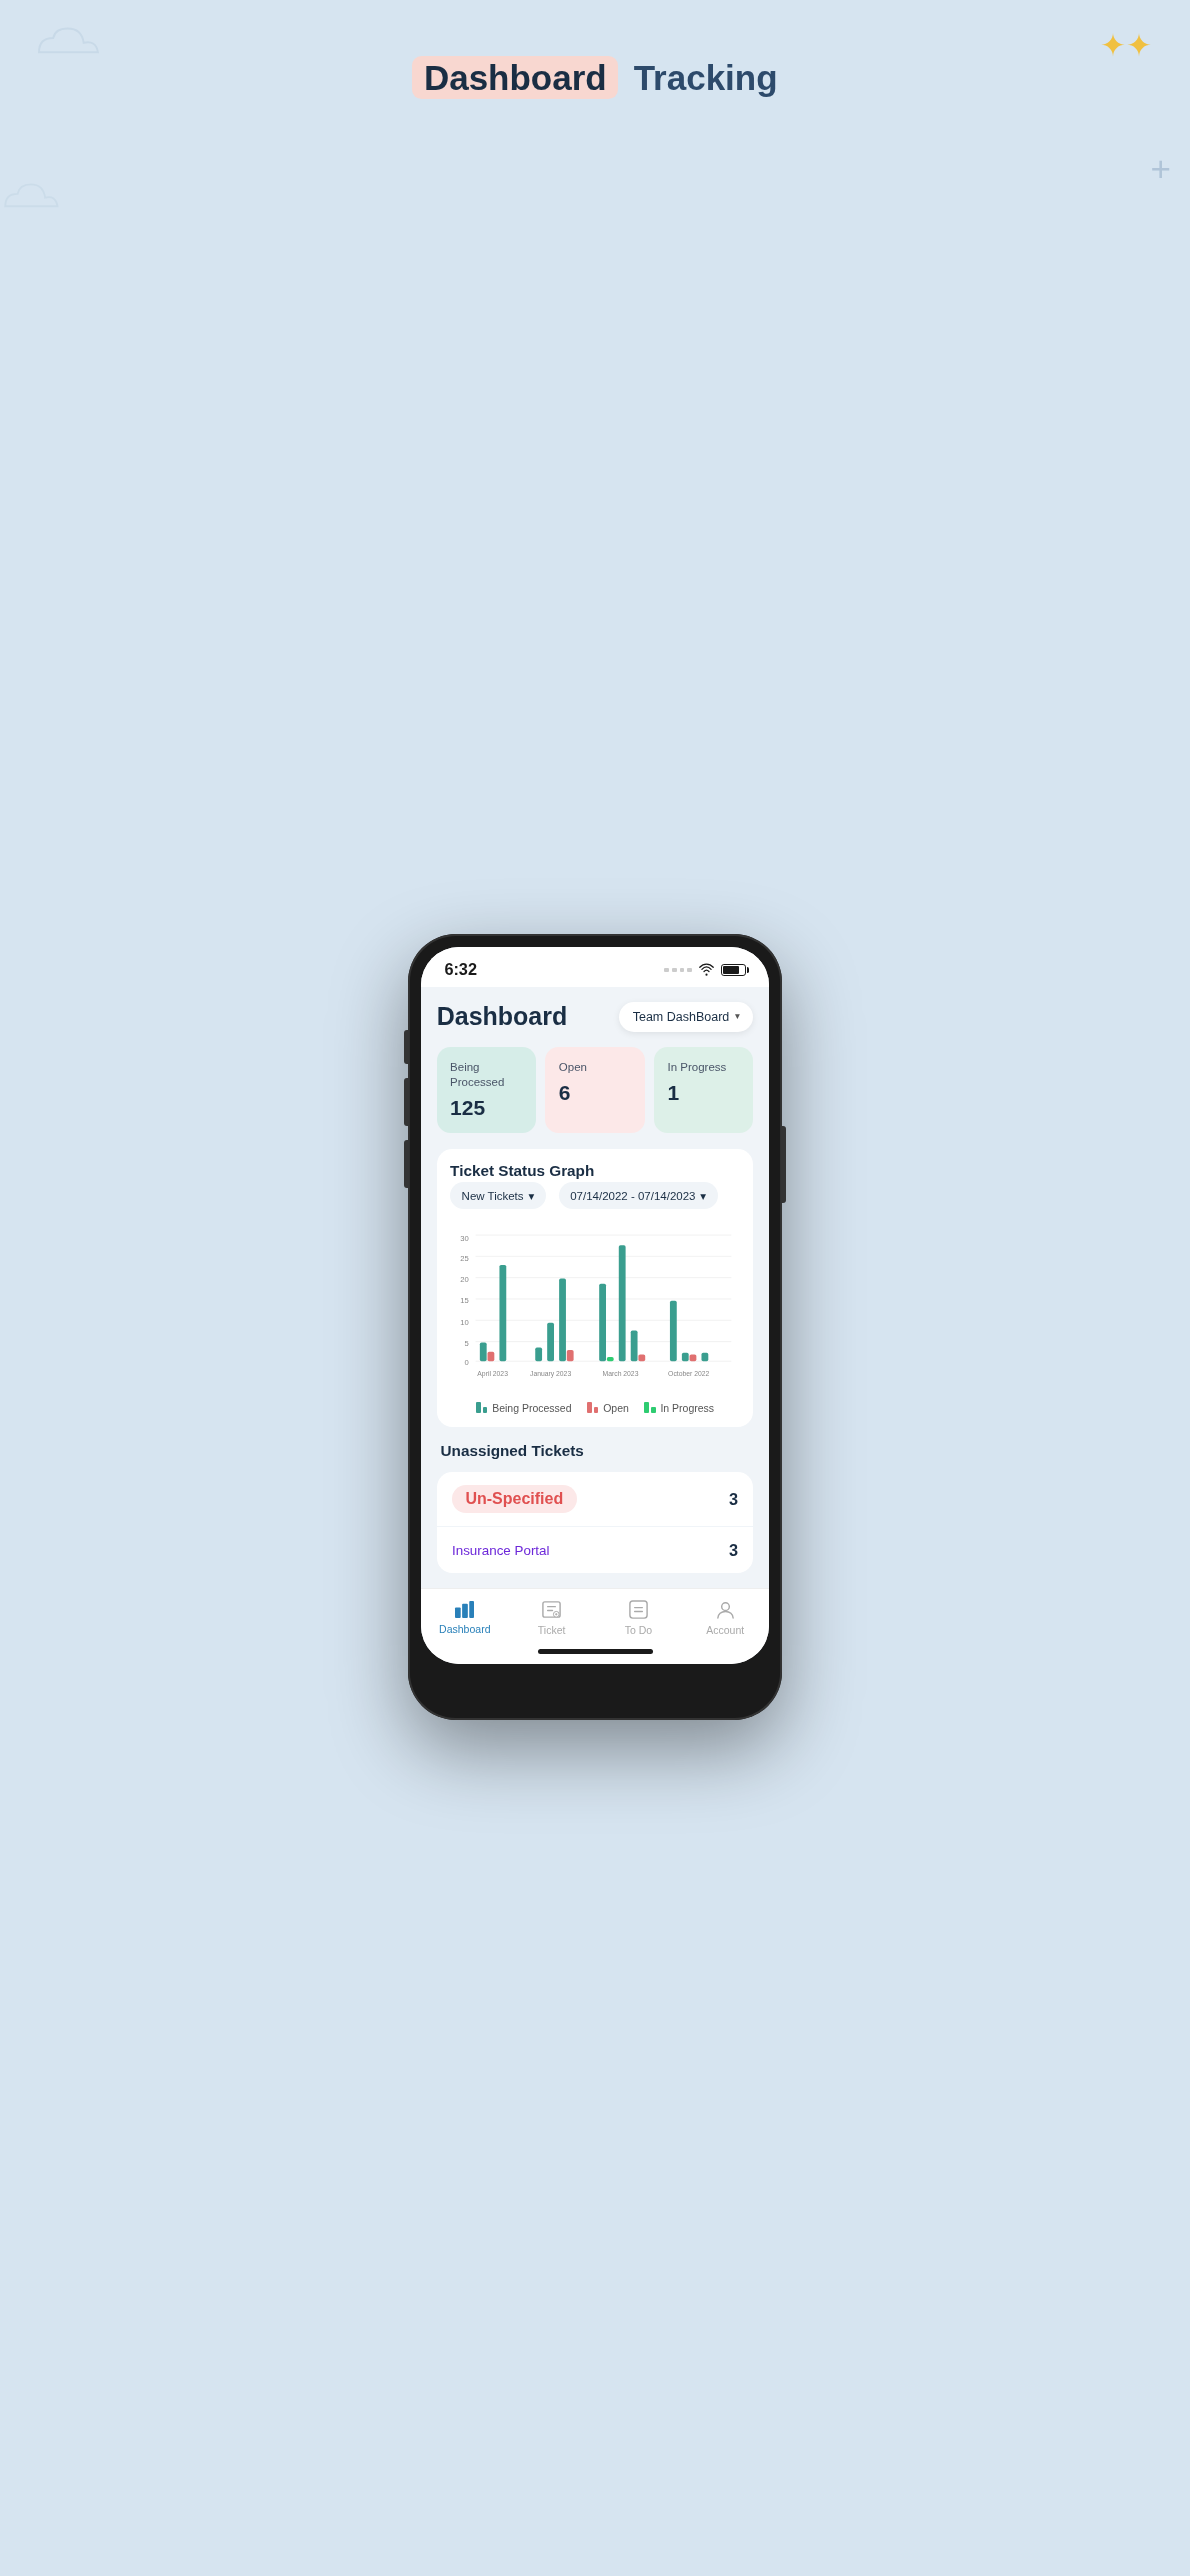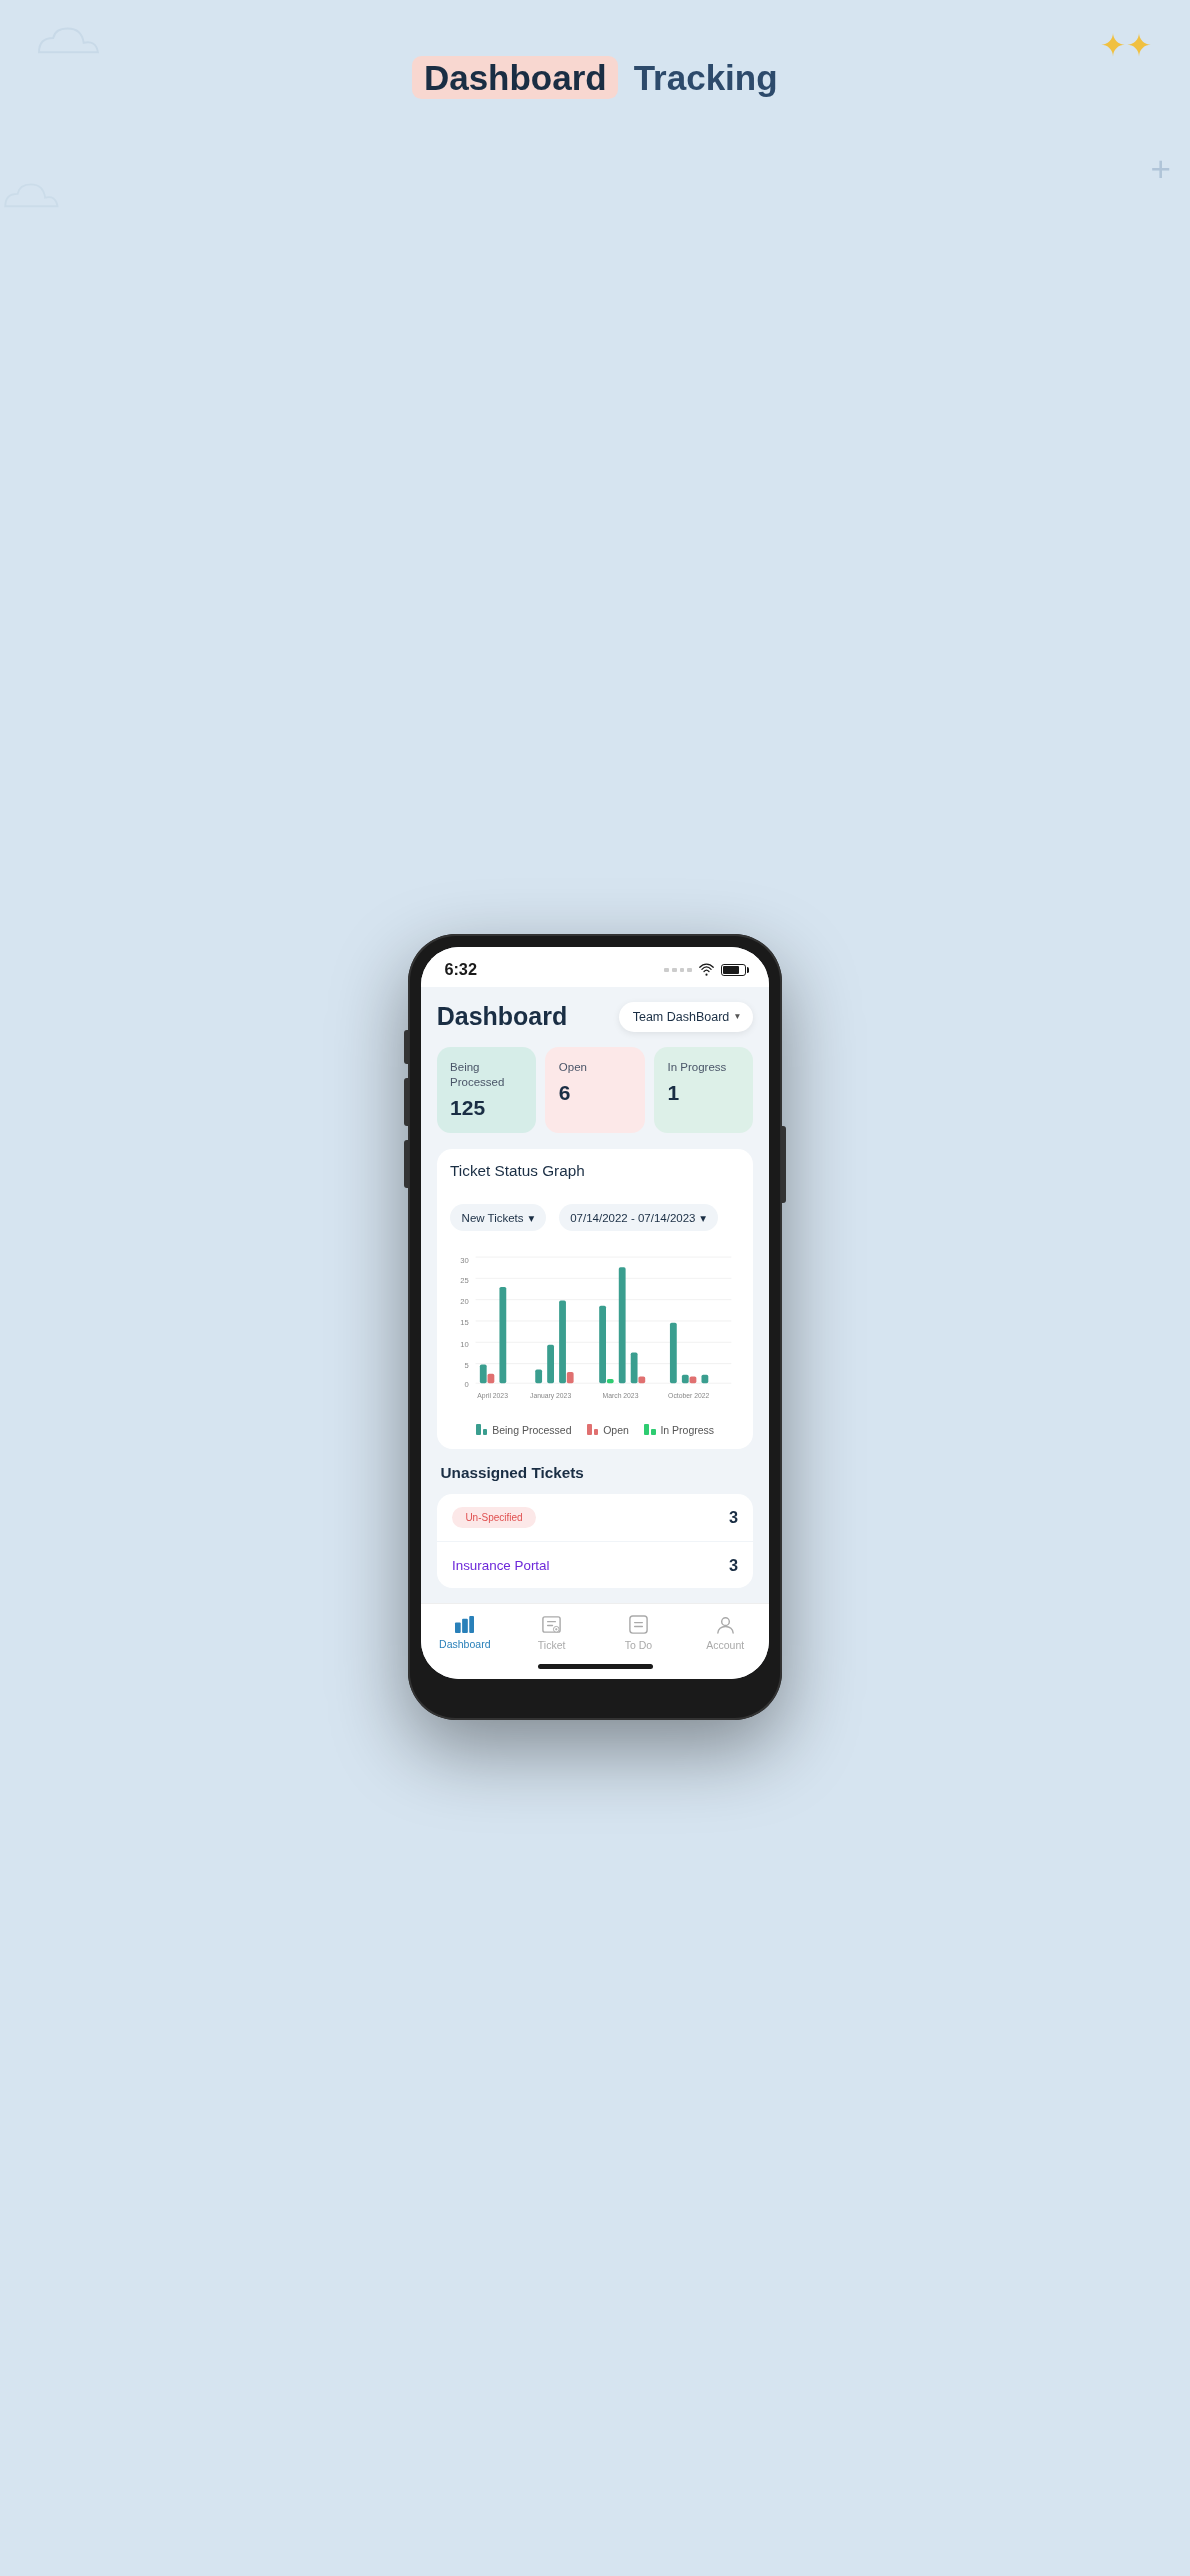--- a/index.html
+++ b/index.html
@@ -235,23 +235,23 @@
     
     .chart-section {
       background: white;
       border-radius: 15.3px;
       padding: 13.4px;
       margin-bottom: 15.3px;
     }
 
     .chart-title {
       font-size: 15.3px;
-      font-weight: 400;
-      color: #1a2e44;
-      margin-bottom: 24px;
+      font-weight: 700;
+      color: #1a2e44;
+      margin-bottom: 2px;
     }
 
     .chart-filters {
       display: flex;
       gap: 13px;
       margin-bottom: 11.5px;
       flex-wrap: wrap;
     }
 
     .filter-dropdown {
@@ -340,22 +340,22 @@
       border-bottom: 1px solid #f0f4f8;
     }
 
     .unassigned-row:last-child {
       border-bottom: none;
     }
 
     .tag {
       border-radius: 19px;
       padding: 4.8px 13.4px;
-      font-size: 10px;
-      font-weight: 400;
+      font-size: 16px;
+      font-weight: 700;
     }
 
     .tag-pink {
       background: #fce8e8;
       color: #e05050;
     }
 
     .tag-teal {
       background: #d6f0ec;
       color: #2a9d8f;

